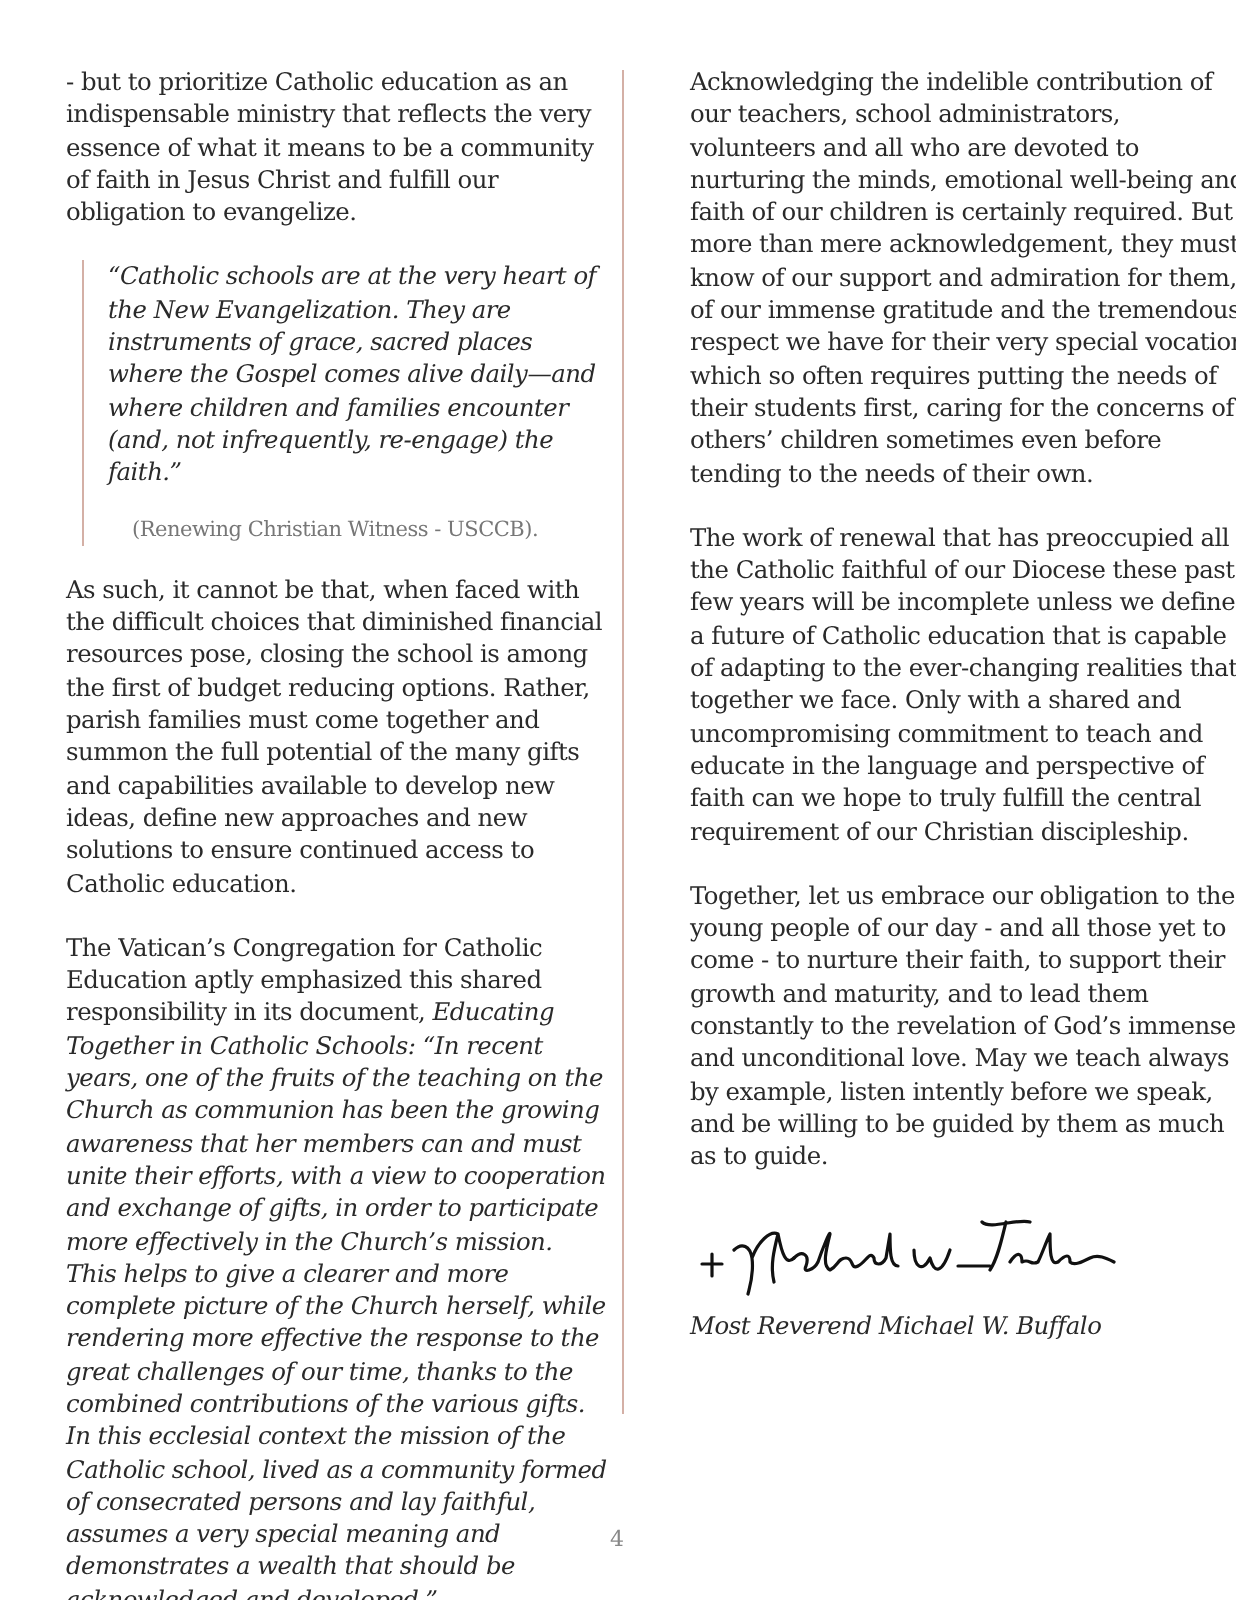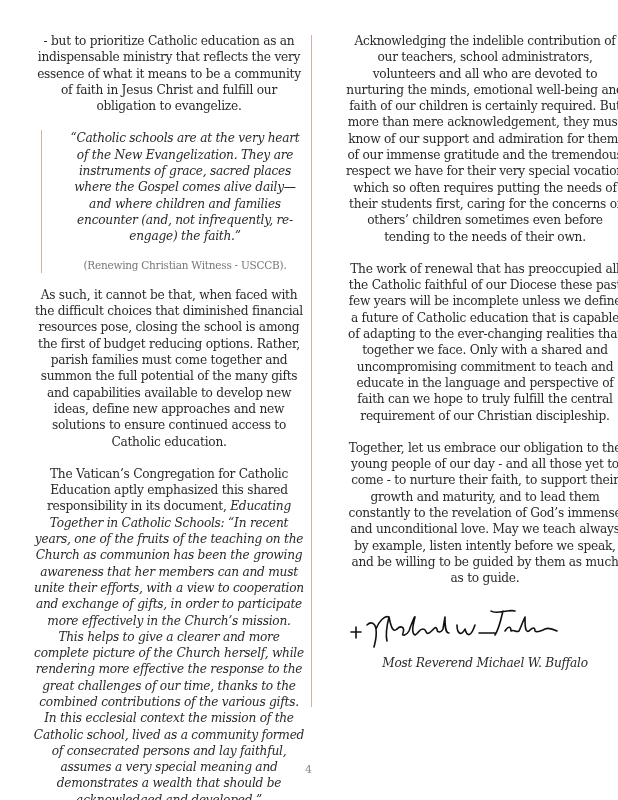--- a/index.html
+++ b/index.html
@@ -1,26 +1,26 @@
 <!DOCTYPE html>
 <html><head>
 <meta charset="utf-8">
 <style>
   html, body { margin: 0; padding: 0; background: #ffffff; }
   body { width: 618px; height: 800px; position: relative; overflow: hidden;
          font-family: "DejaVu Serif", "Liberation Serif", serif; color: #2a2a2a; }
-  .page { position: absolute; left: 0; top: 0; width: 618px; height: 800px; text-align: center; }
+  .page { position: absolute; left: 0; top: 0; width: 618px; height: 800px; }
   .col { position: absolute; top: 33px; font-size: 12.2px; line-height: 16.3px; letter-spacing: -0.25px; }
   .col-left { left: 33px; width: 272px; }
   .col-right { left: 345px; width: 280px; }
   .divider { position: absolute; left: 311px; top: 35px; width: 1px; height: 672px; background: #d4b0a6; }
   p { margin: 0 0 16px 0; }
-  .quote { position: relative; margin: 0 0 14px 8px; padding-left: 23px; border-left: 1px solid #d4b0a6; }
+  .quote { position: relative; margin: 0 0 14px 8px; padding-left: 12px; border-left: 1px solid #d4b0a6; }
   .quote-text { font-style: italic; margin: 0 0 12px 0; }
-  .citation { font-size: 10.5px; color: #777777; margin: 0; }
+  .citation { font-size: 10.5px; color: #777777; margin: 12px; }
   em { font-style: italic; }
   .signature { height: 52px; margin: 2px 0 0 0; position: relative; }
   .signature svg { position: absolute; left: 0; top: 0; }
   .signer { font-style: italic; margin: 0; }
   .page-number { position: absolute; left: 305px; top: 763px; font-size: 11px; color: #888888; }
 </style>
 </head>
 <body>
 
 <div class="page">

